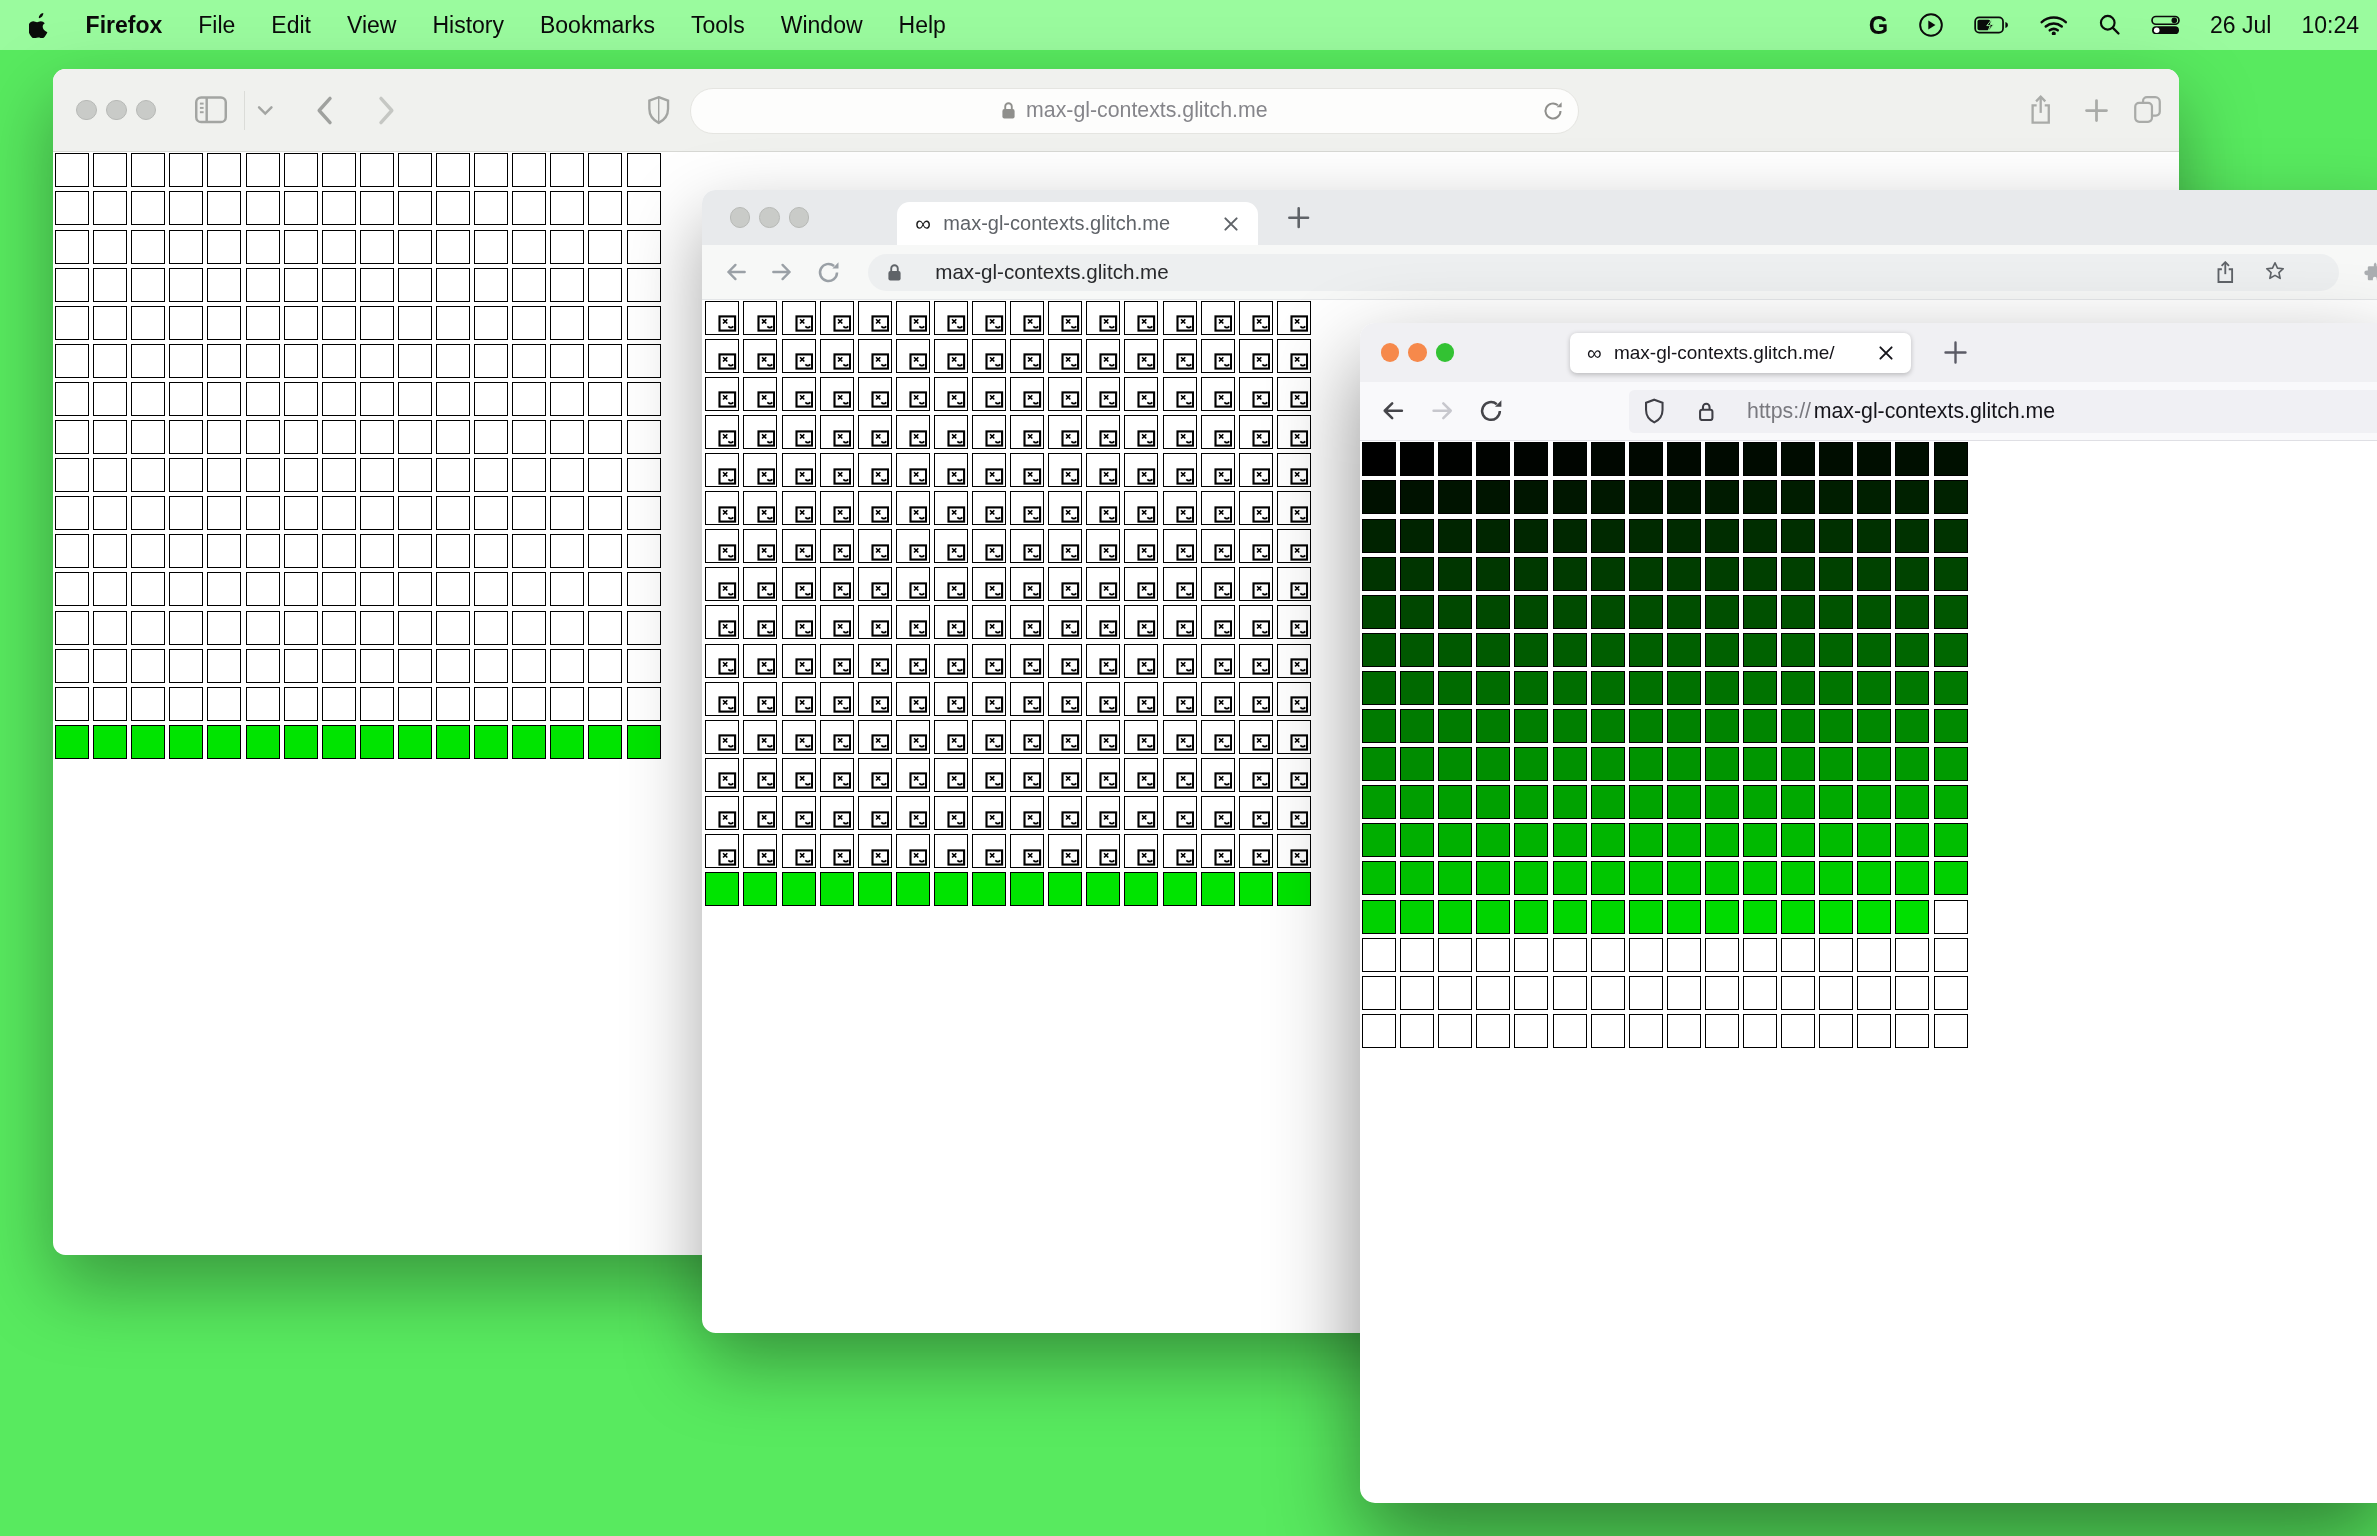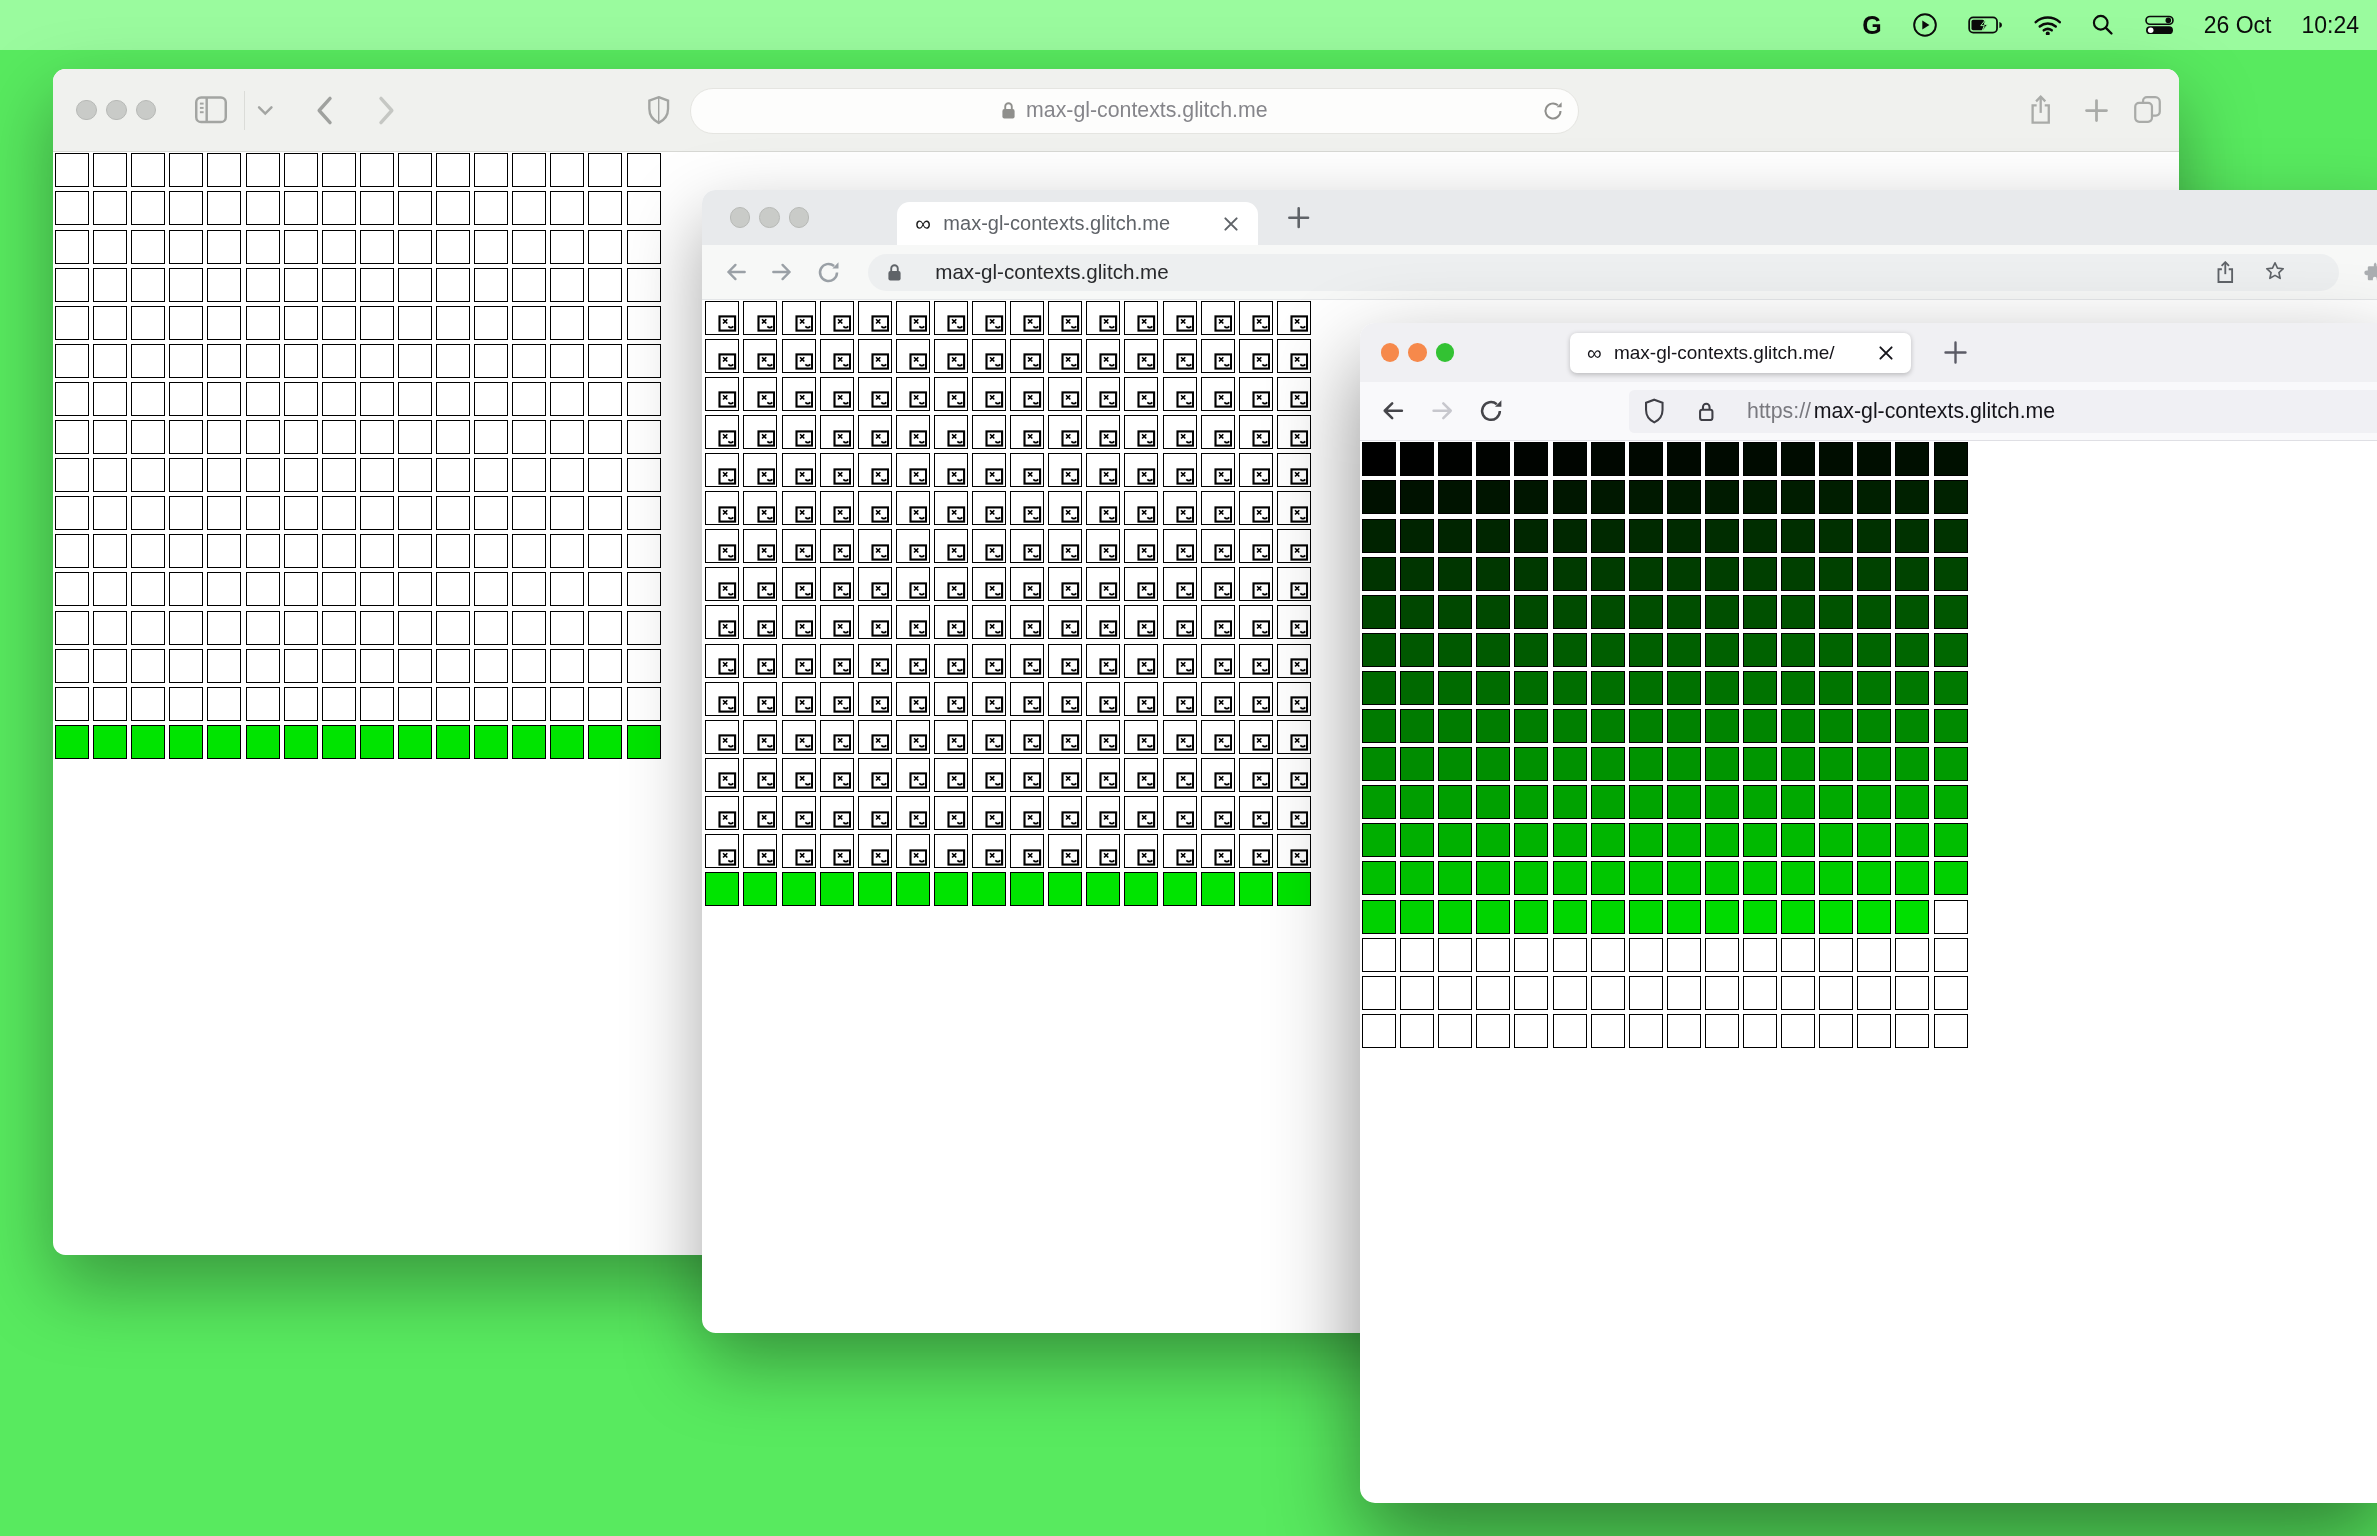--- a/index.html
+++ b/index.html
@@ -87,20 +87,38 @@
   .cell{width:32px;height:32px;border:1.4px solid #000;background:#fff;position:relative;}
   .bii{position:absolute;right:1.4px;bottom:1.4px;width:18.6px;height:17px;}
   .g-safari{margin:1.4px 0 0 2.1px;}
   .g-chrome{margin:0.7px 0 0 3.4px;}
   .g-firefox{margin:1.4px 0 0 2.1px;}
 </style>
 </head>
 <body>
 
 <div class="menubar">
+  <div class="left">
+    <span class="icon">
+      <svg width="20.6" height="25" viewBox="0 0 24 29">
+          <path fill="#0b0b0b" d="M16.6 0c.2 1.5-.4 3-1.3 4.1-.9 1.1-2.4 1.9-3.8 1.8-.2-1.4.5-2.9 1.4-3.9C13.8 1 15.4.1 16.6 0zM21.4 22.3c-.6 1.4-.9 2-1.7 3.3-1.1 1.7-2.7 3.9-4.6 3.9-1.7 0-2.2-1.1-4.5-1.1s-2.9 1.1-4.6 1.1c-1.9 0-3.4-1.9-4.5-3.6-3.1-4.7-3.4-10.2-1.5-13.1C1.3 10.7 3.1 9.6 4.9 9.6c1.8 0 3 1.1 4.5 1.1 1.5 0 2.4-1.1 4.5-1.1 1.6 0 3.3.9 4.5 2.4-3.9 2.2-3.3 7.8 3 10.3z"></path>
+        </svg>
+    </span>
+    <span class="appname">Firefox</span>
+    <span id="menu-items" style="display:flex;gap:36px;">
+        <span>File</span>
+        <span>Edit</span>
+        <span>View</span>
+        <span>History</span>
+        <span>Bookmarks</span>
+        <span>Tools</span>
+        <span>Window</span>
+        <span>Help</span>
+      </span>
+  </div>
   <div class="right">
     <span class="mbG">G</span>
     <span class="icon">
       <svg width="26" height="26" viewBox="0 0 24 24">
           <circle cx="12" cy="12" r="10" fill="none" stroke="#0b0b0b" stroke-width="1.8"></circle>
           <path d="M9.5 7.8l6.6 4.2-6.6 4.2z" fill="#0b0b0b"></path>
         </svg>
     </span>
     <span class="icon">
       <svg width="36" height="18" viewBox="0 0 31 15">
@@ -125,21 +143,21 @@
         </svg>
     </span>
     <span class="icon">
       <svg width="29" height="20.6" viewBox="0 0 28 19">
           <rect x="1" y="1" width="26" height="7.5" rx="3.75" fill="none" stroke="#0b0b0b" stroke-width="1.6"></rect>
           <circle cx="22.5" cy="4.75" r="2.7" fill="#0b0b0b"></circle>
           <rect x="1" y="10.5" width="26" height="7.5" rx="3.75" fill="#0b0b0b"></rect>
           <circle cx="5.5" cy="14.25" r="2.7" fill="#fff"></circle>
         </svg>
     </span>
-    <span>26 Oct</span>
+    <span>26 Jul</span>
     <span>10:24</span>
   </div>
 </div>
 
 <div class="window safari">
   <div class="saf-toolbar">
     <div class="dots">
       <span class="dot gray"></span>
       <span class="dot gray"></span>
       <span class="dot gray"></span>

